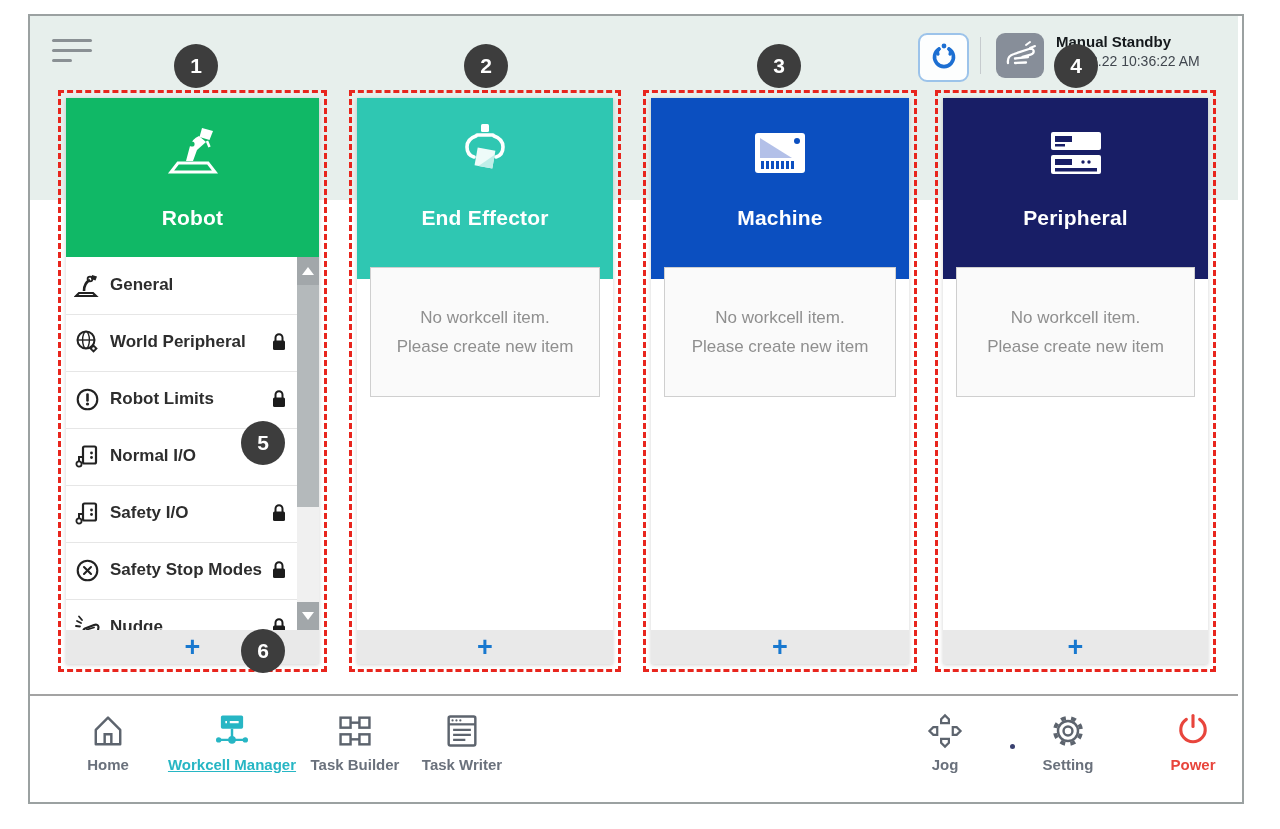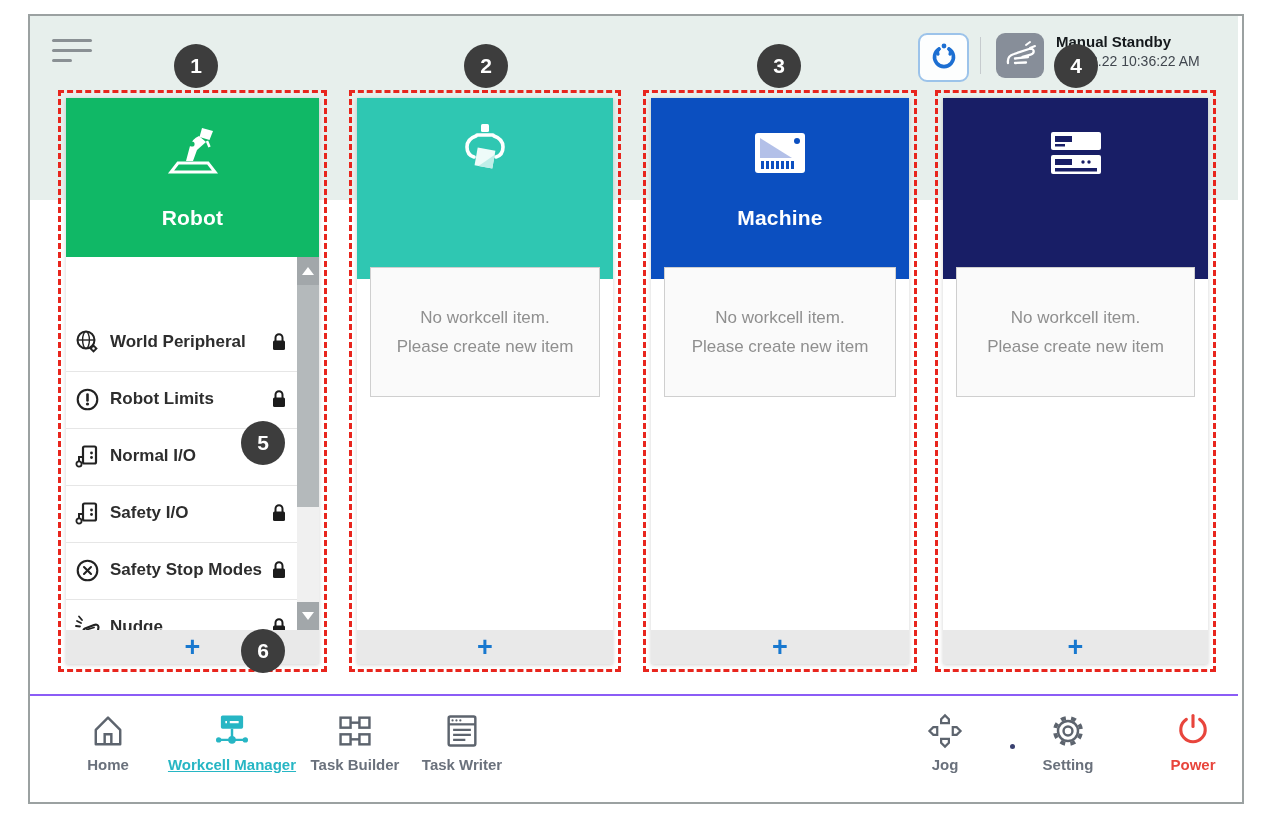--- a/index.html
+++ b/index.html
@@ -54,21 +54,21 @@
   
   .sbar{position:absolute;right:0;top:0;bottom:0;width:22px;background:#f0f0f0;}
   .sbtn{position:absolute;left:0;width:22px;height:28px;background:#a2a7aa;display:flex;
         align-items:center;justify-content:center;cursor:pointer;}
   .sthumb{position:absolute;left:0;top:28px;width:22px;height:222px;background:#b4b9bb;cursor:pointer;}
   .tri-up{width:0;height:0;border-left:6px solid transparent;border-right:6px solid transparent;
           border-bottom:8px solid #fff;}
   .tri-down{width:0;height:0;border-left:6px solid transparent;border-right:6px solid transparent;
             border-top:8px solid #fff;}
   
-  .navbar{left:30px;top:694px;width:1208px;height:106px;background:#fff;border-top:2px solid #8b5cf6;}
+  .navbar{left:30px;top:694px;width:1208px;height:106px;background:#fff;border-top:2px solid #a3a3a3;}
   .nav-item{position:absolute;top:10px;width:150px;height:86px;text-align:center;cursor:pointer;}
   .nav-icon{height:50px;display:flex;align-items:center;justify-content:center;}
   .nav-label{font-size:15px;font-weight:bold;color:#6a717c;white-space:nowrap;}
   .nav-item.active .nav-label{color:#27b6c4;text-decoration:underline;}
   .nav-label.power{color:#e8453c;}
   .navdot{left:1010px;top:744px;width:5px;height:5px;border-radius:50%;background:#3a4170;}
 </style>
 </head>
 <body>
 
@@ -117,20 +117,31 @@
           <circle cx="31" cy="22" r="2.6" fill="#10b866"></circle>
           <path d="M41 6 l11 3 -3.5 9 -10 -3 Z" fill="#fff"></path>
           <path d="M46 19 l2.5 6" stroke="#fff" stroke-width="2.5"></path>
         </svg>
       </span>
       <div class="card-title">Robot</div>
     </div>
 
     <div class="list">
 
+      <div class="row" style="top:0;">
+        <span class="ricon">
+          <svg width="27" height="27" viewBox="0 0 27 27">
+            <path d="M5 21 h14 l3 3 H2 Z" fill="none" stroke="#222" stroke-width="2.2"></path>
+            <path d="M10 19 C10 13 12 10 16 8" fill="none" stroke="#222" stroke-width="2.6"></path>
+            <circle cx="16" cy="7" r="2.4" fill="none" stroke="#222" stroke-width="1.8"></circle>
+            <path d="M18 3 l5 1.5 -1.5 4 -4.5 -1.5 Z" fill="#222"></path>
+          </svg>
+        </span>
+        <span class="rlabel">General</span>
+      </div>
 
       <div class="row" style="top:57px;">
         <span class="ricon">
           <svg width="27" height="27" viewBox="0 0 27 27">
             <circle cx="12" cy="11" r="8.5" fill="none" stroke="#222" stroke-width="2"></circle>
             <ellipse cx="12" cy="11" rx="3.4" ry="8.5" fill="none" stroke="#222" stroke-width="1.4"></ellipse>
             <path d="M3.5 11 h17" stroke="#222" stroke-width="1.4"></path>
             <rect x="16.5" y="16.5" width="6" height="6" transform="rotate(45 19.5 19.5)" fill="#222"></rect>
             <circle cx="19.5" cy="19.5" r="1.2" fill="#fff"></circle>
           </svg>
@@ -251,20 +262,21 @@
           <rect x="22" y="2" width="8" height="8" rx="1.5" fill="#fff"></rect>
           <path d="M17 14 q-9 3 -9 11 q0 8 7 10" fill="none" stroke="#fff" stroke-width="3.6" stroke-linecap="round"></path>
           <path d="M35 14 q9 3 9 11 q0 8 -7 10" fill="none" stroke="#fff" stroke-width="3.6" stroke-linecap="round"></path>
           <path d="M18 13 h16" stroke="#fff" stroke-width="3.6" stroke-linecap="round"></path>
           <g transform="rotate(10 26 36)">
             <rect x="17" y="27" width="18" height="18" fill="#fff" opacity="0.92"></rect>
             <path d="M35 45 L35 31 L21 45 Z" fill="#bfeee8"></path>
           </g>
         </svg>
       </span>
+      <div class="card-title">End Effector</div>
     </div>
     <div class="emptybox">
       <div>No workcell item.</div>
       <div>Please create new item</div>
     </div>
     <div class="plusbar">
       <span>+</span>
     </div>
   </div>
 </div>
@@ -308,20 +320,21 @@
           <rect x="2" y="2" width="50" height="18" rx="2" fill="#fff"></rect>
           <rect x="6" y="6" width="17" height="6" fill="#181e66"></rect>
           <rect x="6" y="14" width="10" height="2.5" fill="#181e66"></rect>
           <rect x="2" y="25" width="50" height="19" rx="2" fill="#fff"></rect>
           <rect x="6" y="29" width="17" height="6" fill="#181e66"></rect>
           <circle cx="34" cy="32" r="1.7" fill="#181e66"></circle>
           <circle cx="40" cy="32" r="1.7" fill="#181e66"></circle>
           <rect x="6" y="38" width="42" height="3.5" fill="#181e66"></rect>
         </svg>
       </span>
+      <div class="card-title">Peripheral</div>
     </div>
     <div class="emptybox">
       <div>No workcell item.</div>
       <div>Please create new item</div>
     </div>
     <div class="plusbar">
       <span>+</span>
     </div>
   </div>
 </div>

